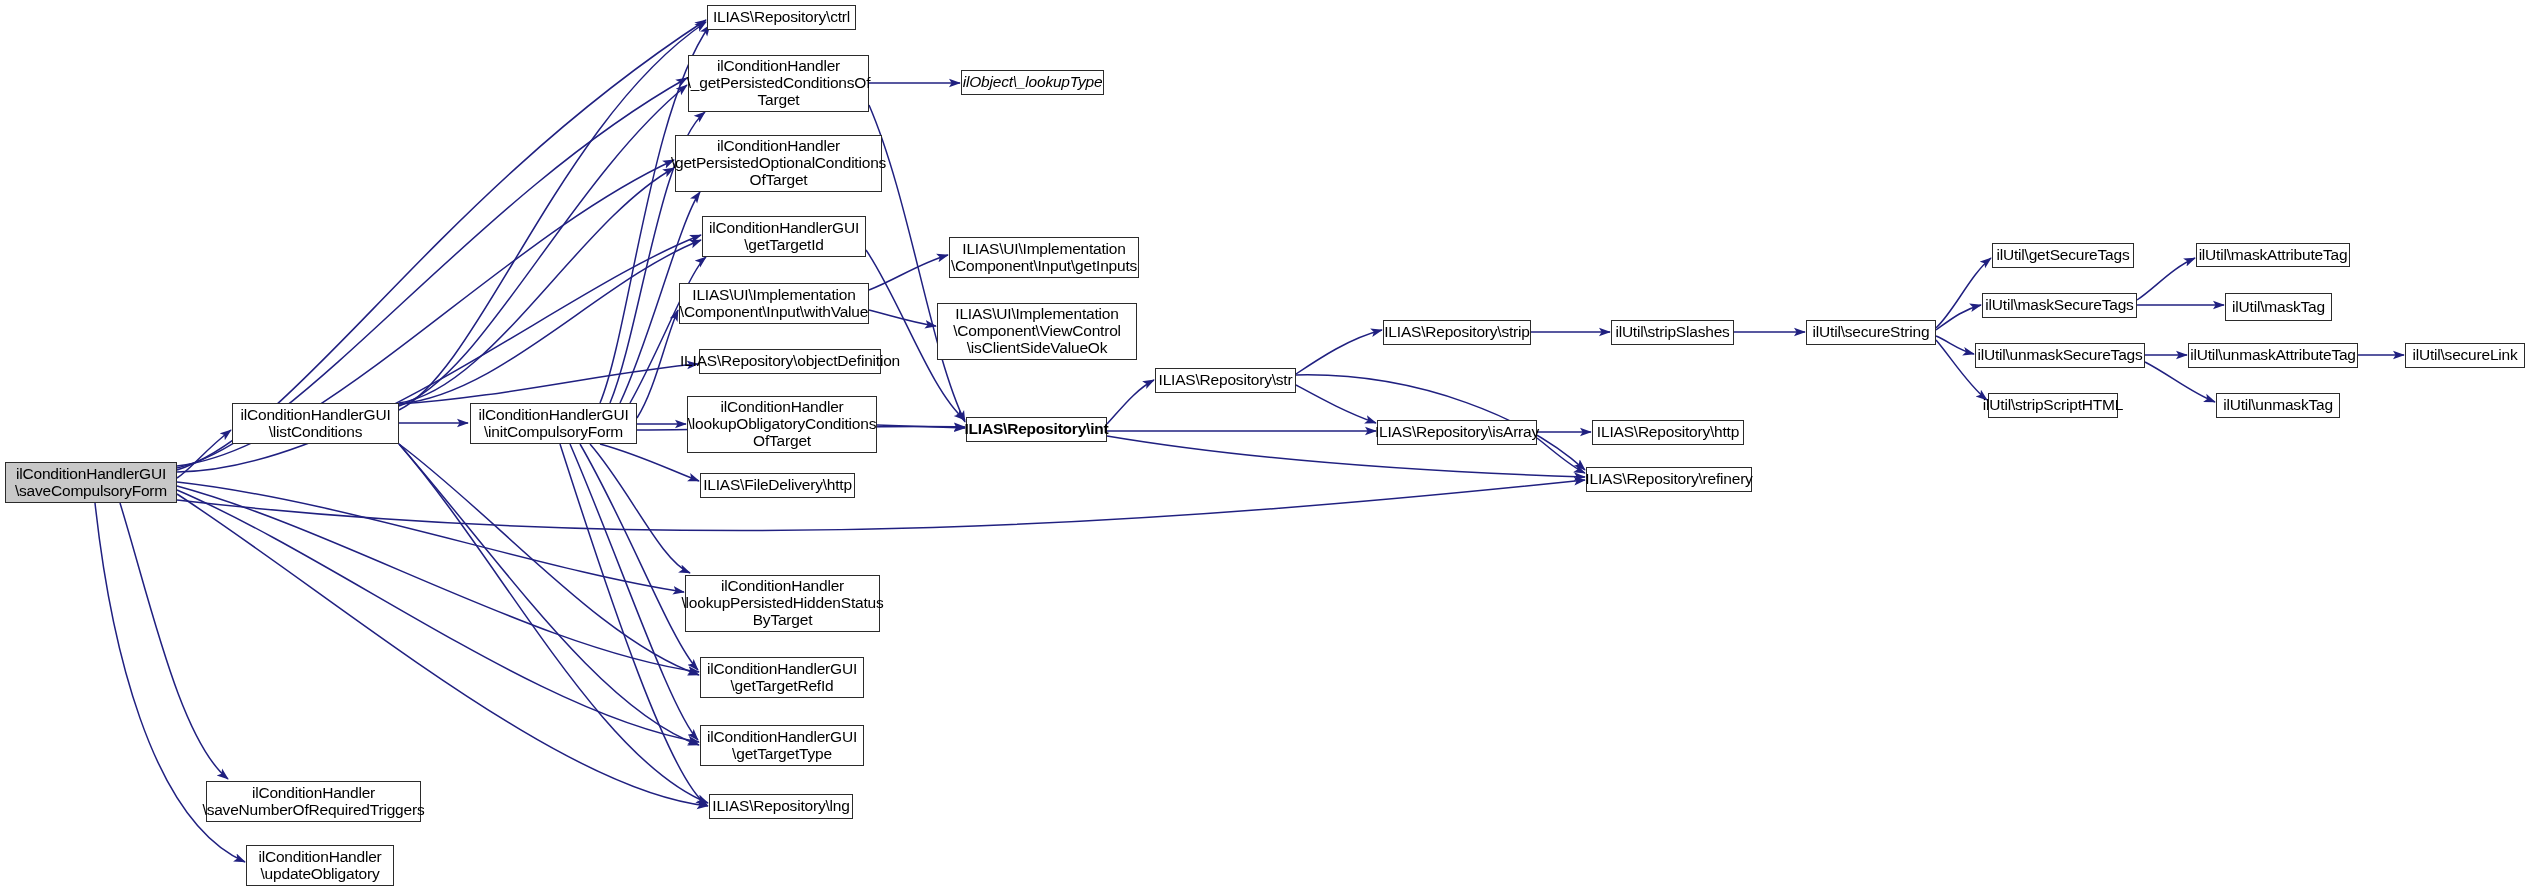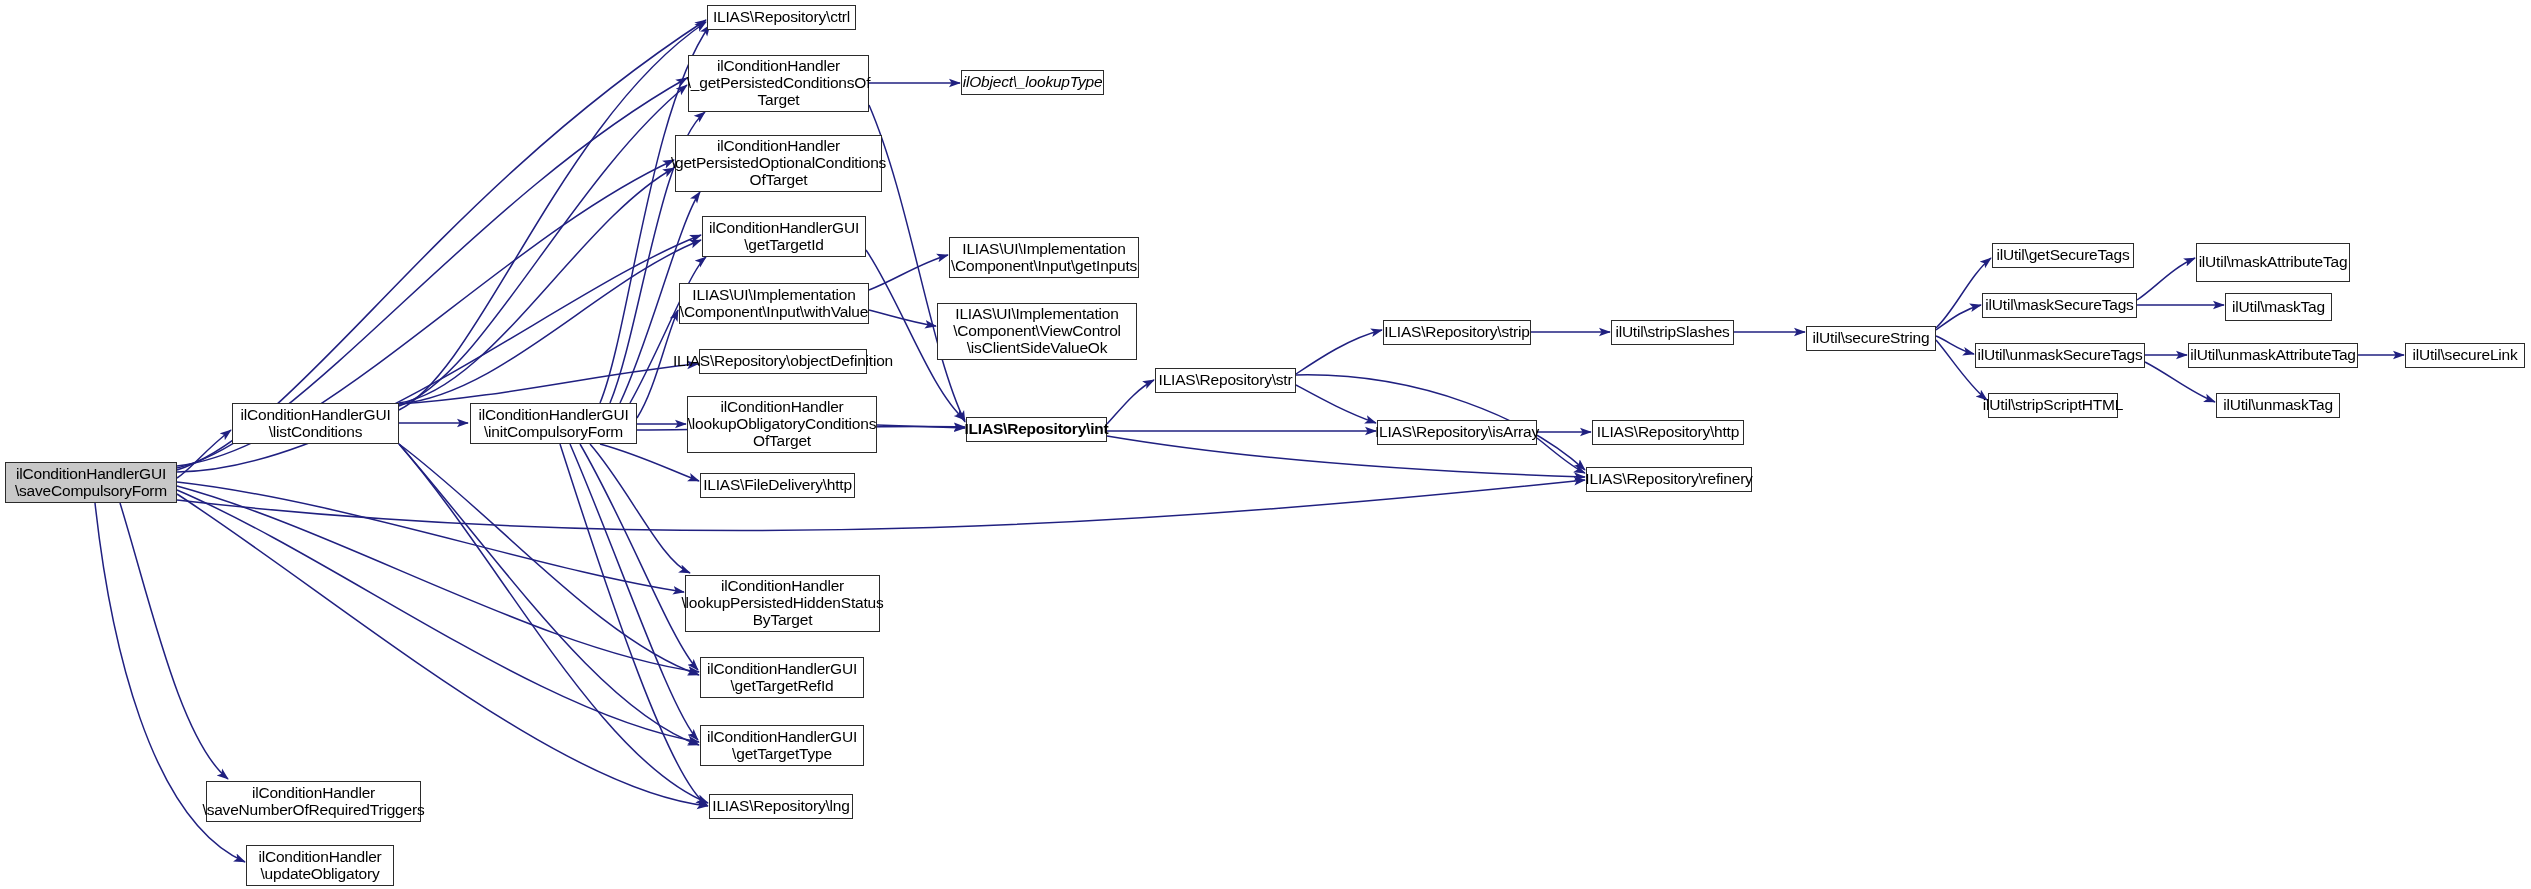--- a/index.html
+++ b/index.html
@@ -124,21 +124,21 @@
 OfTarget</div>
       <div class="node" style="left: 702px; top: 216px; width: 164px; height: 41px;">ilConditionHandlerGUI
 \getTargetId</div>
       <div class="node" style="left: 949px; top: 237px; width: 190px; height: 41px;">ILIAS\UI\Implementation
 \Component\Input\getInputs</div>
       <div class="node" style="left: 679px; top: 283px; width: 190px; height: 41px;">ILIAS\UI\Implementation
 \Component\Input\withValue</div>
       <div class="node" style="left: 937px; top: 303px; width: 200px; height: 57px;">ILIAS\UI\Implementation
 \Component\ViewControl
 \isClientSideValueOk</div>
-      <div class="node" style="left: 699px; top: 349px; width: 168px; height: 25px; text-align: right;">ILIAS\Repository\objectDefinition</div>
+      <div class="node" style="left: 699px; top: 349px; width: 182px; height: 25px; text-align: right;">ILIAS\Repository\objectDefinition</div>
       <div class="node" style="left: 687px; top: 396px; width: 190px; height: 57px;">ilConditionHandler
 \lookupObligatoryConditions
 OfTarget</div>
       <div class="node" style="left: 700px; top: 473px; width: 155px; height: 25px;">ILIAS\FileDelivery\http</div>
       <div class="node" style="left: 685px; top: 575px; width: 195px; height: 57px;">ilConditionHandler
 \lookupPersistedHiddenStatus
 ByTarget</div>
       <div class="node" style="left: 700px; top: 657px; width: 164px; height: 41px;">ilConditionHandlerGUI
 \getTargetRefId</div>
       <div class="node" style="left: 700px; top: 725px; width: 164px; height: 41px;">ilConditionHandlerGUI
@@ -148,25 +148,25 @@
 \saveNumberOfRequiredTriggers</div>
       <div class="node" style="left: 246px; top: 845px; width: 148px; height: 41px;">ilConditionHandler
 \updateObligatory</div>
       <div class="node" style="left: 966px; top: 417px; width: 141px; height: 25px; font-weight: bold;">ILIAS\Repository\int</div>
       <div class="node" style="left: 1155px; top: 368px; width: 141px; height: 25px;">ILIAS\Repository\str</div>
       <div class="node" style="left: 1383px; top: 320px; width: 148px; height: 25px;">ILIAS\Repository\strip</div>
       <div class="node" style="left: 1377px; top: 420px; width: 160px; height: 25px;">ILIAS\Repository\isArray</div>
       <div class="node" style="left: 1592px; top: 420px; width: 152px; height: 25px;">ILIAS\Repository\http</div>
       <div class="node" style="left: 1586px; top: 467px; width: 166px; height: 25px;">ILIAS\Repository\refinery</div>
       <div class="node" style="left: 1611px; top: 320px; width: 123px; height: 25px; text-align: right;">ilUtil\stripSlashes</div>
-      <div class="node" style="left: 1806px; top: 320px; width: 130px; height: 25px; margin-top: 6px;">ilUtil\secureString</div>
+      <div class="node" style="left: 1806px; top: 320px; width: 130px; height: 25px;">ilUtil\secureString</div>
       <div class="node" style="left: 1992px; top: 243px; width: 142px; height: 25px;">ilUtil\getSecureTags</div>
       <div class="node" style="left: 1982px; top: 293px; width: 155px; height: 25px;">ilUtil\maskSecureTags</div>
       <div class="node" style="left: 1975px; top: 343px; width: 170px; height: 25px;">ilUtil\unmaskSecureTags</div>
       <div class="node" style="left: 1988px; top: 393px; width: 130px; height: 25px;">ilUtil\stripScriptHTML</div>
-      <div class="node" style="left: 2196px; top: 243px; width: 154px; height: 39px;">ilUtil\maskAttributeTag</div>
+      <div class="node" style="left: 2196px; top: 243px; width: 154px; height: 24px;">ilUtil\maskAttributeTag</div>
       <div class="node" style="left: 2225px; top: 293px; width: 107px; height: 28px;">ilUtil\maskTag</div>
       <div class="node" style="left: 2188px; top: 343px; width: 170px; height: 25px;">ilUtil\unmaskAttributeTag</div>
       <div class="node" style="left: 2216px; top: 393px; width: 124px; height: 25px;">ilUtil\unmaskTag</div>
       <div class="node" style="left: 2405px; top: 343px; width: 120px; height: 25px;">ilUtil\secureLink</div>
     </div>
 
 </div>
 
 </body></html>

